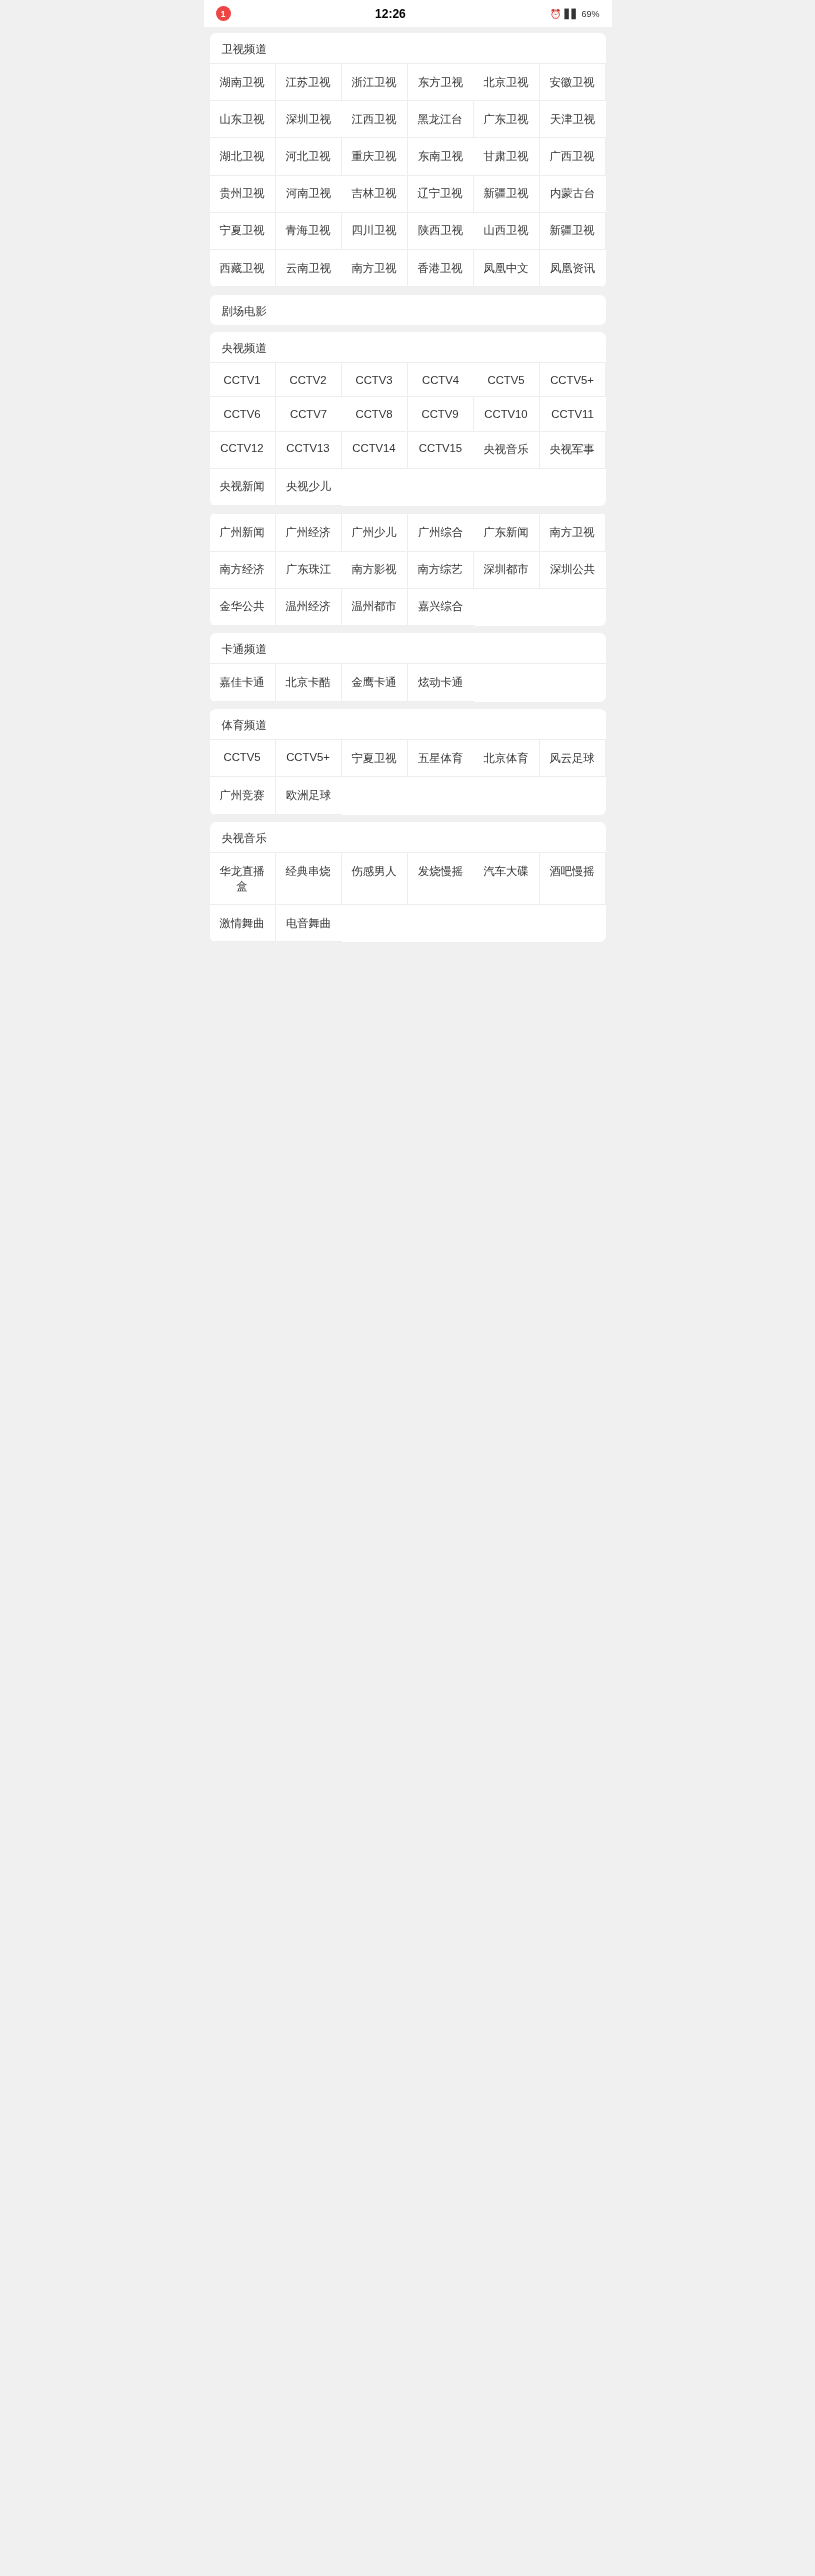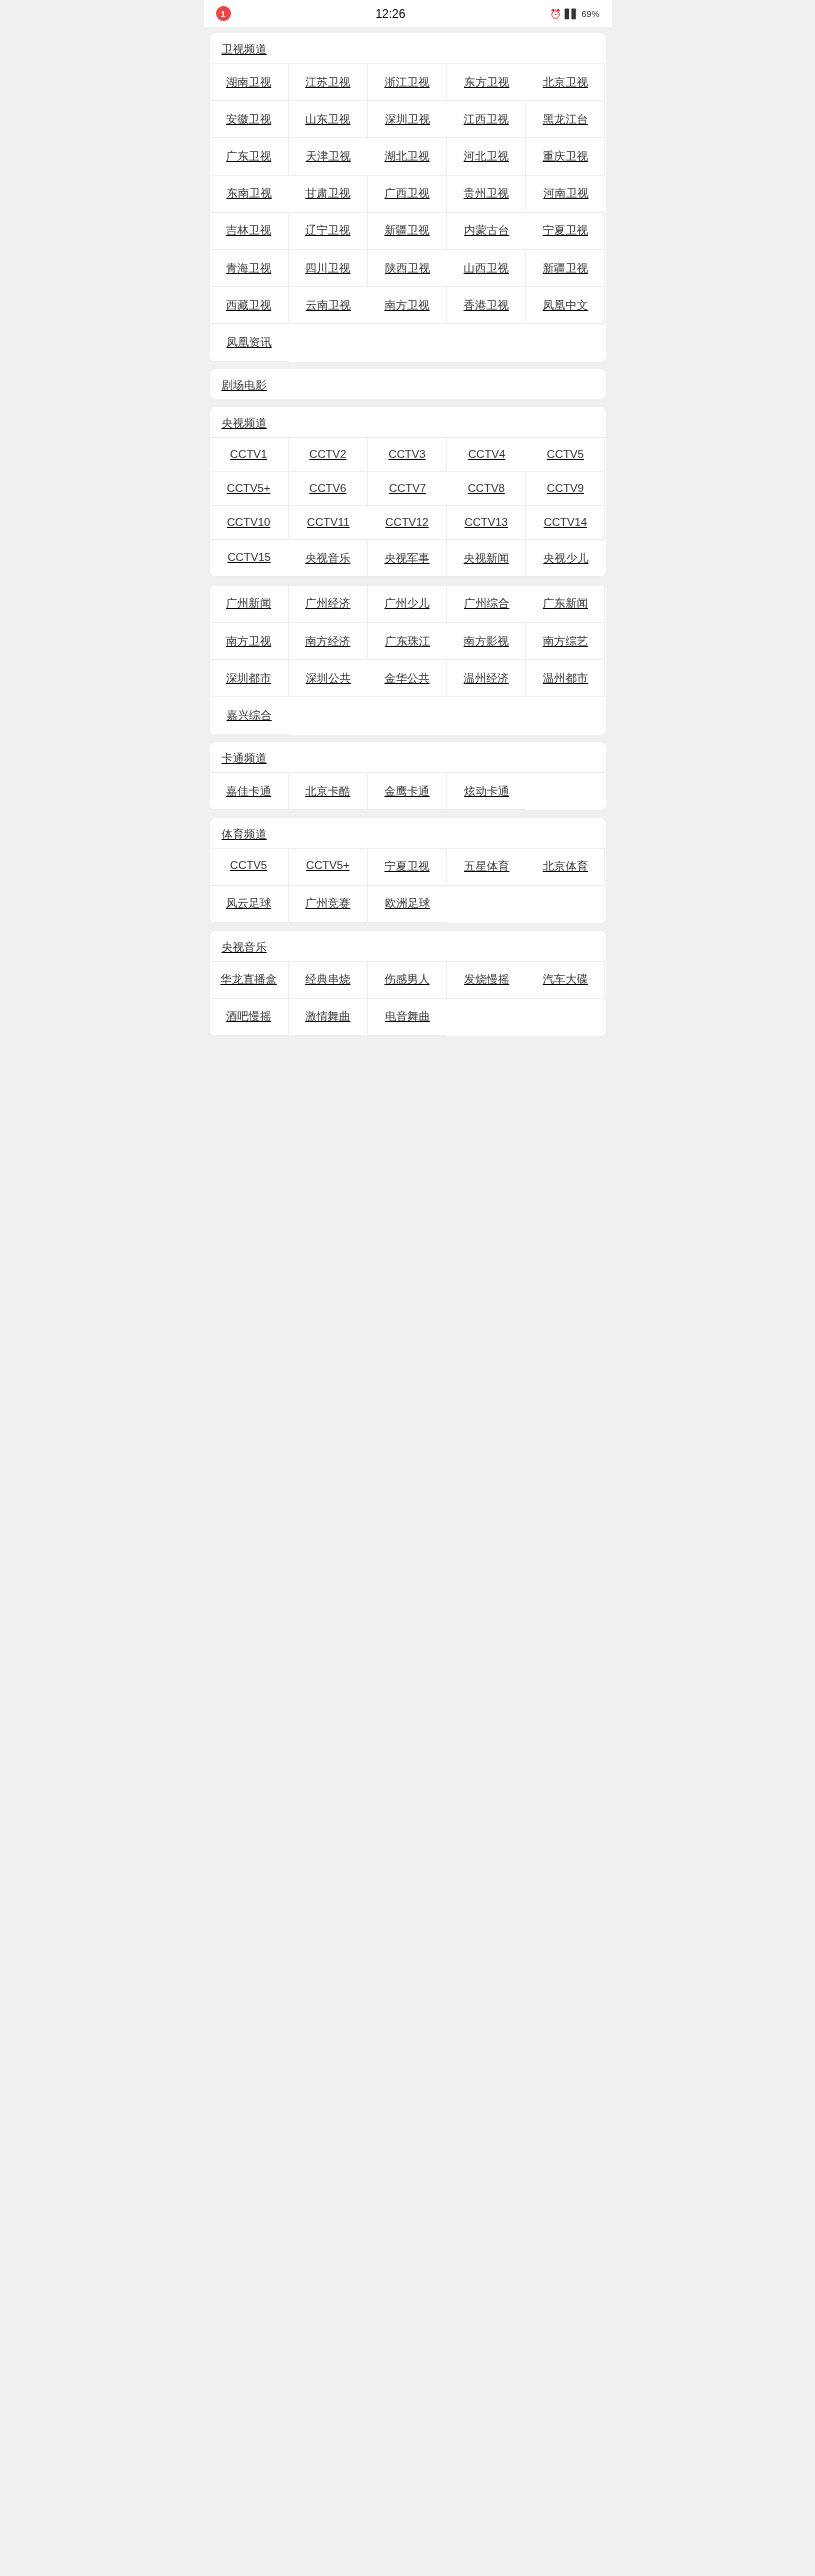--- a/index.html
+++ b/index.html
@@ -27,21 +27,21 @@
       border-radius: 50%;
       display: flex;
       align-items: center;
       justify-content: center;
       color: white;
       font-size: 8.3px;
       font-weight: bold;
     }
     .status-time {
       font-size: 12px;
-      font-weight: 400;
+      font-weight: 700;
       color: #000;
     }
     .status-right {
       display: flex;
       align-items: center;
       gap: 3px;
       font-size: 9px;
       color: #333;
     }
 
@@ -51,33 +51,32 @@
       display: flex;
       flex-direction: column;
       gap: 7.5px;
     }
 
     
     .section-card {
       background: #fff;
       border-radius: 6px;
       overflow: hidden;
-      text-decoration: underline;
     }
     .section-header {
       padding: 9px 12px 6px 12px;
       font-size: 11.3px;
       font-weight: 500;
       color: #333;
     }
 
     
     .channel-grid {
       display: grid;
-      grid-template-columns: repeat(5, 1fr);
+      grid-template-columns: repeat(6, 1fr);
       border-top: 0.8px solid #eee;
     }
     .channel-cell {
       padding: 10.6px 6px;
       text-align: center;
       font-size: 11.3px;
       color: #333;
       border-right: 0.8px solid #eee;
       border-bottom: 0.8px solid #eee;
       cursor: pointer;

